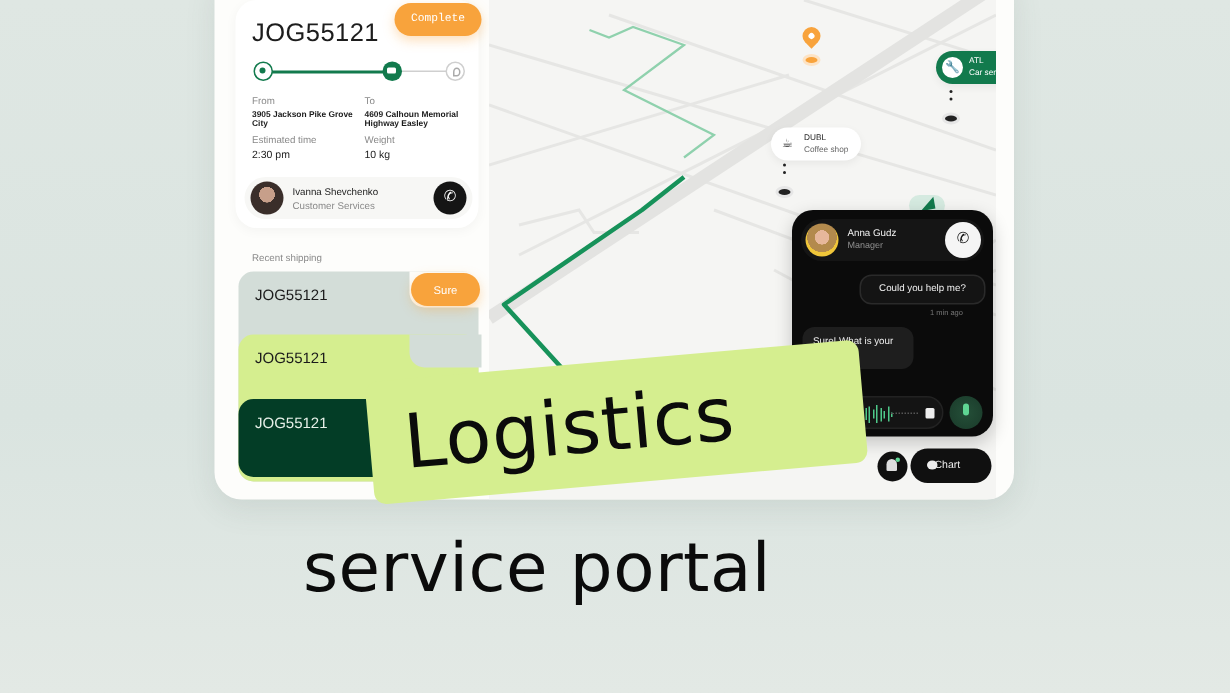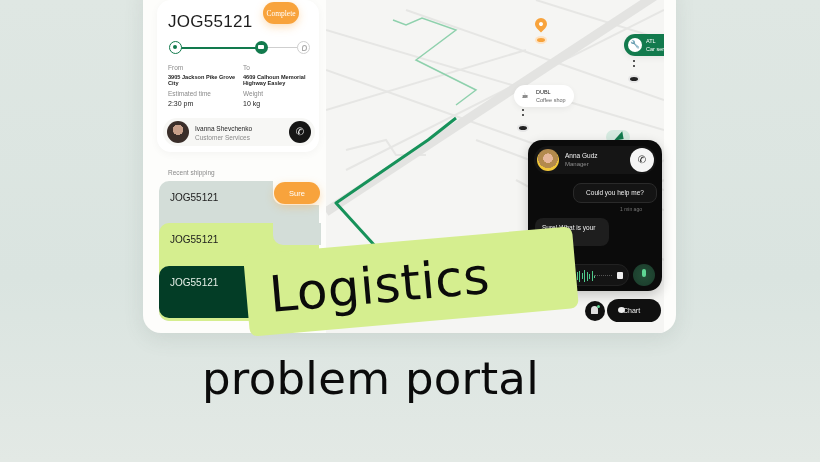--- a/index.html
+++ b/index.html
@@ -18,23 +18,23 @@
   }
   
   .left { position: absolute; left: 0; top: 0; width: 183px; height: 100%; }
   .order-card {
     position: absolute; left: 14px; top: 20px; width: 162px; height: 152px;
     background: #fff; border-radius: 14px;
     box-shadow: 0 2px 8px rgba(0,0,0,0.04);
   }
   .order-id { position: absolute; left: 11px; top: 12px; font-size: 17px; letter-spacing: 0.3px; color: #1d1d1d; }
   .complete-btn {
-    position: absolute; left: 120px; top: 22px; width: 36px; height: 22px;
+    position: absolute; left: 120px; top: 22px; width: 58px; height: 22px;
     background: #f8a33c; color: #fff; border-radius: 11px; border: none;
-    font-size: 7.5px; font-family: Liberation Serif, serif;
+    font-size: 7.5px; font-family: Liberation Mono, monospace;
     box-shadow: 0 3px 8px rgba(248,163,60,0.35);
   }
   .progress { position: absolute; left: 12px; top: 41px; width: 140px; height: 14px; }
   .progress .line-done { position: absolute; left: 6px; top: 6px; width: 86px; height: 1.5px; background: #127a4d; }
   .progress .line-todo { position: absolute; left: 92px; top: 6px; width: 42px; height: 1px; background: #cfcfcf; }
   .progress .dot-start { position: absolute; left: 0; top: 0; width: 13px; height: 13px; border-radius: 50%; border: 1.5px solid #127a4d; background: #fff; }
   .progress .dot-start::after { content: ""; position: absolute; left: 3px; top: 3px; width: 4px; height: 4px; border-radius: 50%; background: #127a4d; }
   .progress .dot-truck { position: absolute; left: 86px; top: 0; width: 13px; height: 13px; border-radius: 50%; background: #127a4d; }
   .progress .dot-truck::after { content: ""; position: absolute; left: 3px; top: 4px; width: 6px; height: 4px; background: #fff; border-radius: 1px; }
   .progress .dot-end { position: absolute; left: 128px; top: 0; width: 13px; height: 13px; border-radius: 50%; border: 1px solid #cfcfcf; background: #fff; }
@@ -263,13 +263,13 @@
   </div>
   <div class="wave-dots"></div>
   <div class="trash"></div>
 </div>
 <button class="mic-btn"></button>
 <button class="bell-btn"></button>
 <button class="chart-btn">Chart</button>
 
 <div class="headline-tag"></div>
 <div class="headline-1">Logistics</div>
-<div class="headline-2">problem portal</div>
+<div class="headline-2">service portal</div>
 
 </body></html>

